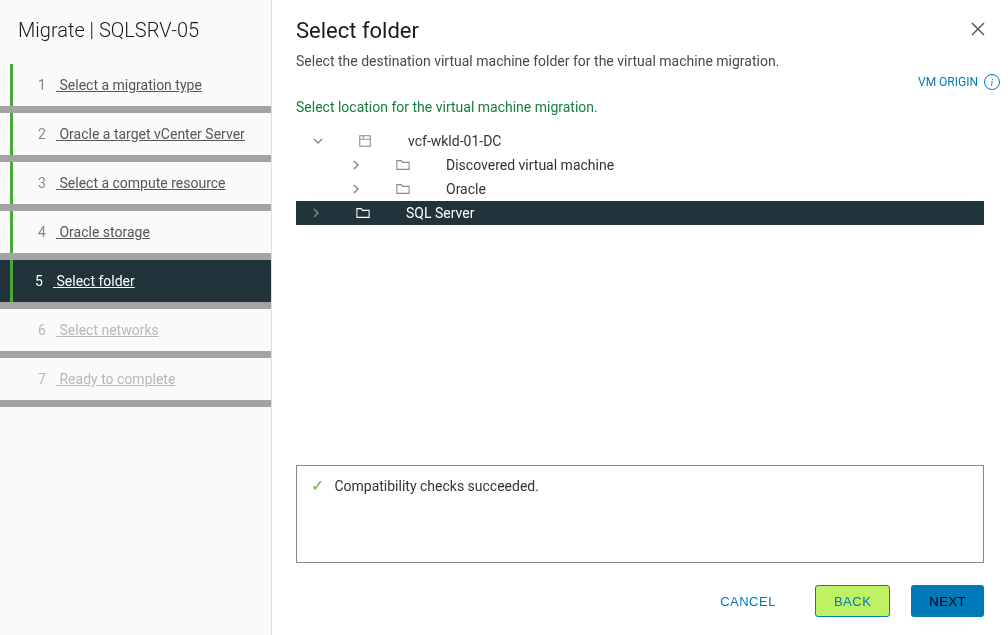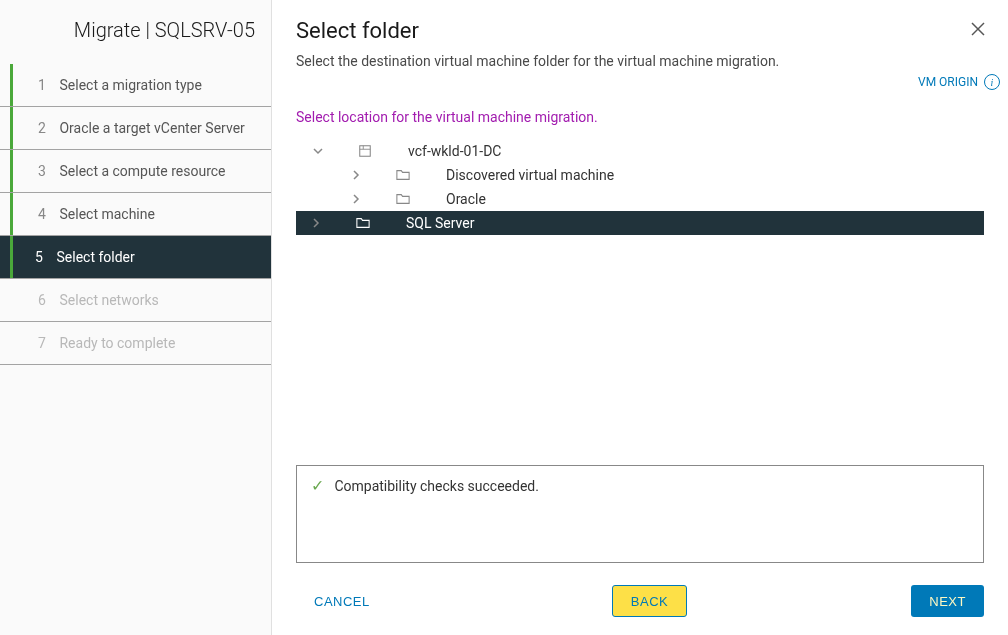--- a/index.html
+++ b/index.html
@@ -27,32 +27,32 @@
       background: #fafafa;
       border-right: 1px solid #e0e0e0;
       display: flex;
       flex-direction: column;
     }
     .sidebar-header {
       padding: 18px 16px 22px 18px;
       font-size: 20px;
       font-weight: 300;
       color: #1a1a1a;
-      text-align: right;
     }
     .steps {
       list-style: none;
     }
     .step-item {
       position: relative;
       padding: 13px 14px 13px 38px;
       font-size: 14px;
       color: #565656;
       cursor: pointer;
-      border-bottom: 1px solid #a3a3a3;
+      border-bottom: 7px solid #a3a3a3;
+      text-decoration: underline;
     }
     .step-item::before {
       content: "";
       position: absolute;
       left: 10px;
       top: 0;
       bottom: 0;
       width: 3px;
     }
     .step-item.done::before {
@@ -99,21 +99,21 @@
     }
     .main-title {
       font-size: 22px;
       font-weight: 400;
       color: #1a1a1a;
       margin-bottom: 10px;
     }
     .main-subtitle {
       font-size: 14px;
       color: #4a4a4a;
-      margin-bottom: 40px;
+      margin-bottom: 30px;
     }
     .vm-origin {
       position: absolute;
       top: 74px;
       right: 8px;
       font-size: 12px;
       color: #0079b8;
       display: flex;
       align-items: center;
       gap: 6px;
@@ -126,21 +126,21 @@
       align-items: center;
       justify-content: center;
       border: 1px solid #0079b8;
       border-radius: 50%;
       font-size: 10px;
       font-style: italic;
       font-family: Georgia, serif;
     }
     .location-label {
       font-size: 14px;
-      color: #a21caf;
+      color: #15803d;
       margin-bottom: 14px;
     }
     
     .tree {
       font-size: 14px;
       flex: 0 0 auto;
     }
     .tree-row {
       display: flex;
       align-items: center;
@@ -197,46 +197,46 @@
       align-items: center;
       gap: 10px;
     }
     .check-mark {
       color: #6aa84f;
       font-size: 16px;
     }
     
     .footer {
       display: flex;
-      justify-content: space-between;
-      align-items: center;
-      gap: 0;
+      justify-content: flex-end;
+      align-items: center;
+      gap: 21px;
       padding-top: 22px;
     }
     .btn {
       height: 32px;
       padding: 0 18px;
       font-size: 13px;
       letter-spacing: 0.5px;
       border-radius: 3px;
       cursor: pointer;
       border: none;
       background: none;
     }
     .btn-text {
       color: #0079b8;
     }
     .btn-outline {
       border: 1px solid #0079b8;
       color: #0079b8;
-      background: #fde047;
+      background: #bef264;
     }
     .btn-primary {
       background: #0079b8;
-      color: #fef9c3;
+      color: #000000;
     }
   </style>
 </head>
 <body>
 
 <div class="dialog">
   <aside class="sidebar">
     <div class="sidebar-header">Migrate | SQLSRV-05</div>
     <ul class="steps">
       <li class="step-item done">
@@ -246,21 +246,21 @@
       <li class="step-item done">
         <span class="step-num">2</span>
         <span>Oracle a target vCenter Server</span>
       </li>
       <li class="step-item done">
         <span class="step-num">3</span>
         <span>Select a compute resource</span>
       </li>
       <li class="step-item done">
         <span class="step-num">4</span>
-        <span>Select machine</span>
+        <span>Oracle storage</span>
       </li>
       <li class="step-item current">
         <span class="step-num">5</span>
         <span>Select folder</span>
       </li>
       <li class="step-item disabled">
         <span class="step-num">6</span>
         <span>Select networks</span>
       </li>
       <li class="step-item disabled">

